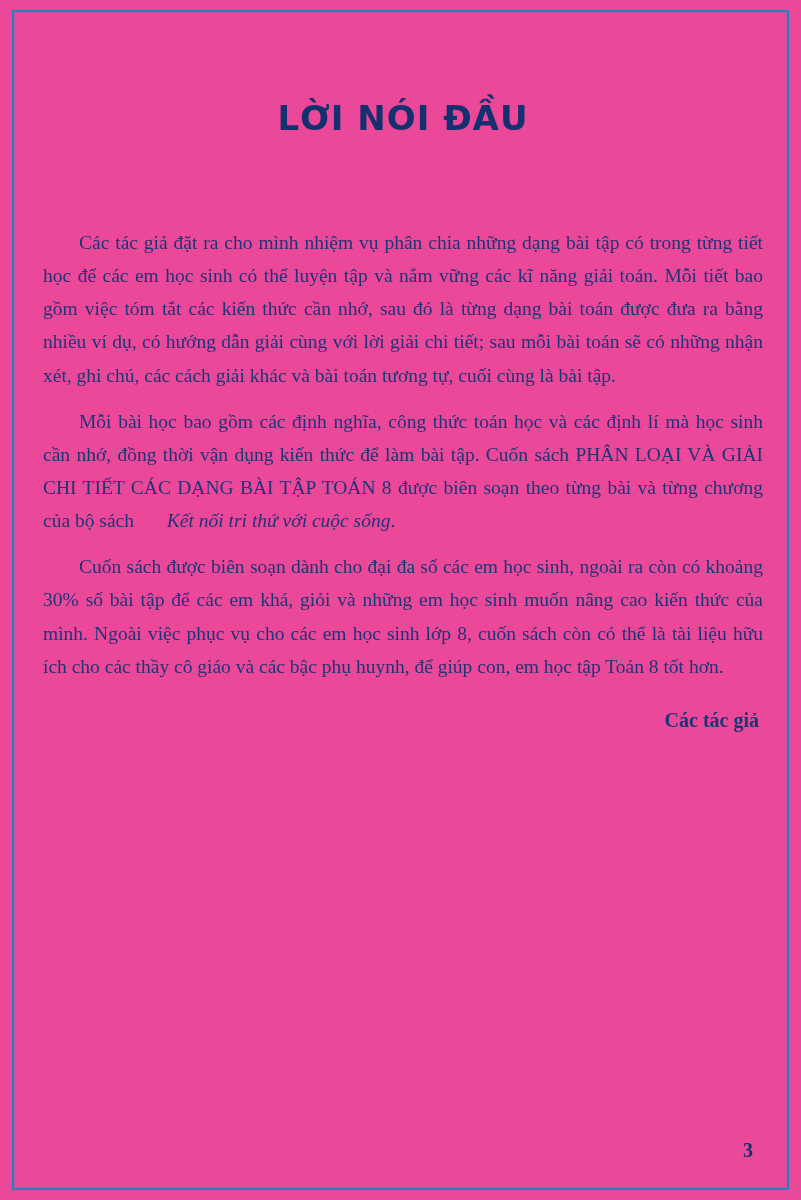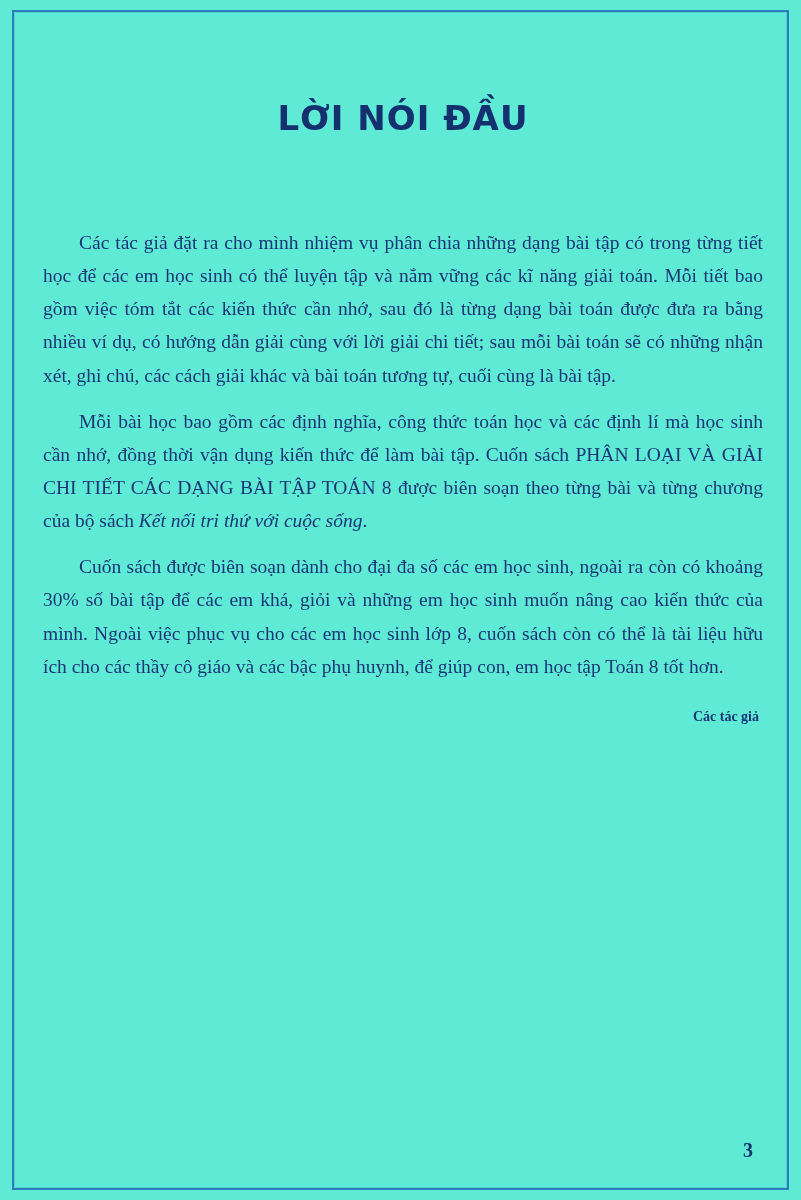--- a/index.html
+++ b/index.html
@@ -4,21 +4,21 @@
 <style>
   html, body {
     margin: 0;
     padding: 0;
     background: #ffffff;
   }
   .page {
     position: relative;
     width: 801px;
     height: 1200px;
-    background: #5eead4;
+    background: #ec4899;
     overflow: hidden;
     font-family: "Liberation Serif", serif;
   }
   .frame {
     position: absolute;
     top: 10px;
     left: 12px;
     right: 12px;
     bottom: 10px;
     border: 2px solid #2b7dc0;
@@ -45,26 +45,27 @@
     text-indent: 36px;
     font-size: 19.5px;
     line-height: 1.70;
     color: #1c3577;
   }
   .para.first {
     margin-top: 88px;
   }
   .book-series {
     font-style: italic;
+    margin-left: 28px;
   }
   .signature {
     margin: 26px 4px 0 0;
     text-align: right;
     font-weight: bold;
-    font-size: 14px;
+    font-size: 20px;
     color: #1c3577;
   }
   .page-number {
     position: absolute;
     bottom: 38px;
     right: 48px;
     font-weight: bold;
     font-size: 20px;
     color: #14306e;
     font-family: "Liberation Serif", serif;

